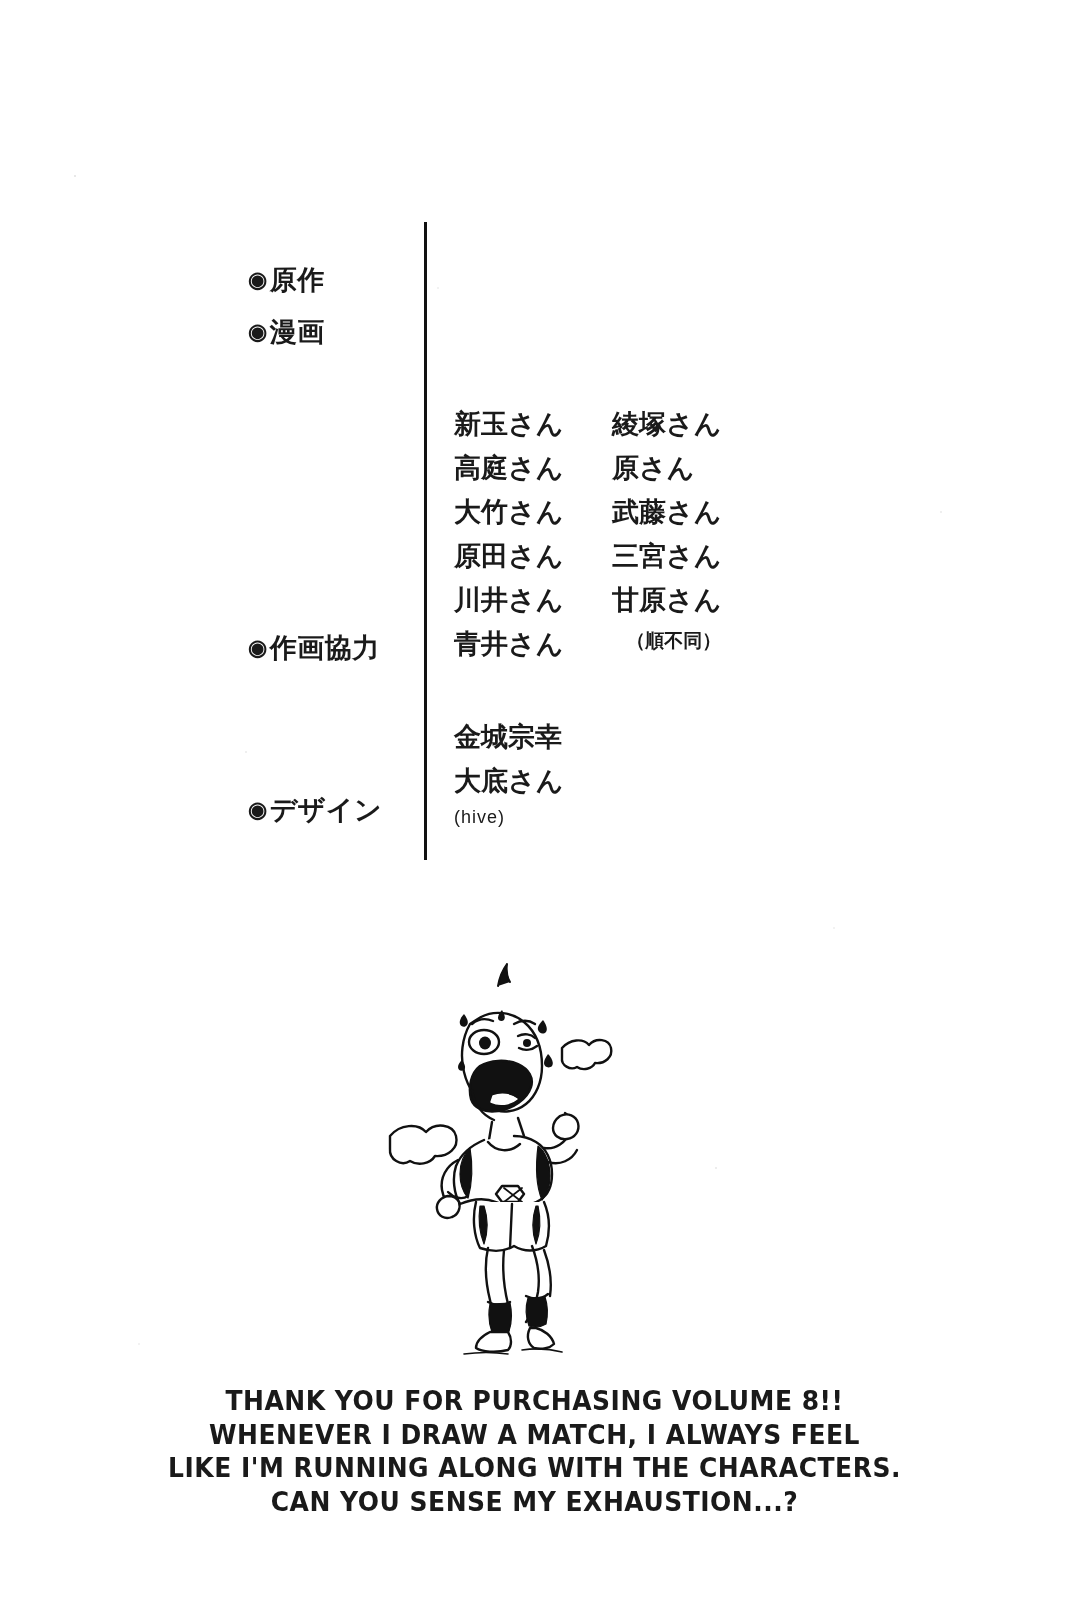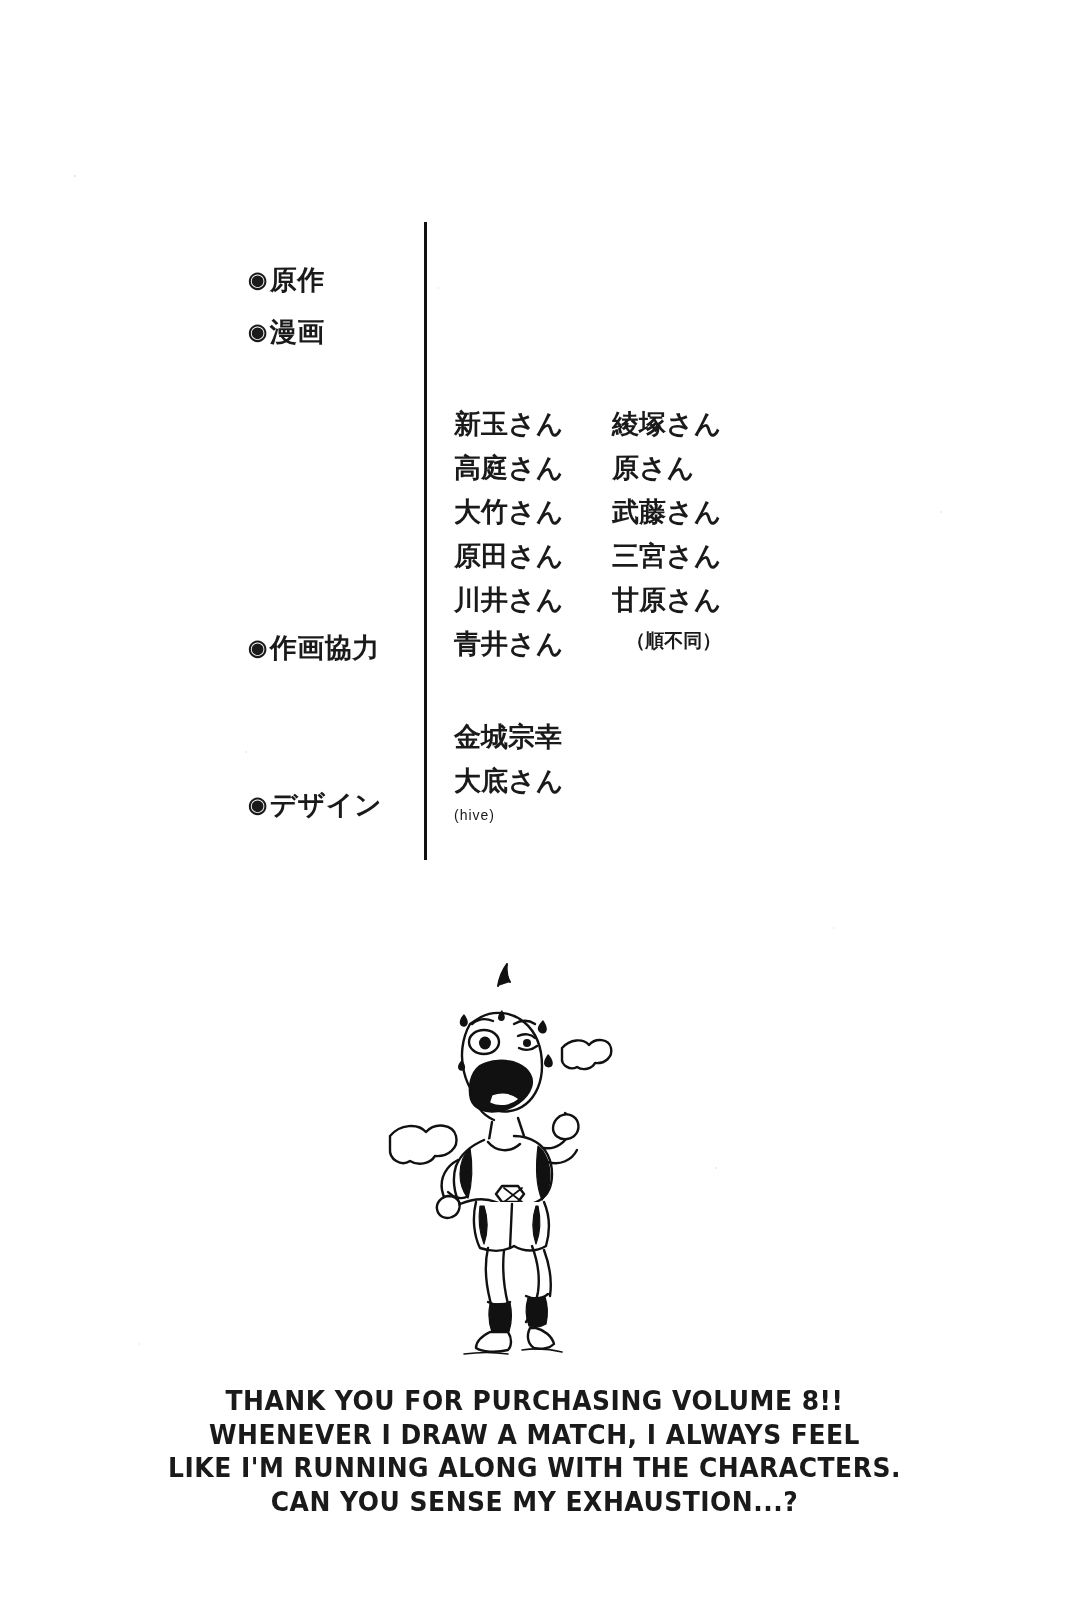--- a/index.html
+++ b/index.html
@@ -98,21 +98,21 @@
     white-space: nowrap;
   }
 
   .design-name {
     font-size: 27px;
     font-weight: 700;
     line-height: 1.63;
     white-space: nowrap;
   }
   .design-studio {
-    font-size: 14px;
+    font-size: 18px;
     font-weight: 400;
     letter-spacing: 1px;
     padding-top: 4px;
   }
 
   
   #row-gensaku  { position: absolute; left: 0;  top: 40px;  }
   #row-manga    { position: absolute; left: 0;  top: 92px;  }
   #row-help     { position: absolute; left: 0;  top: 180px; }
   #row-design   { position: absolute; left: 0;  top: 493px; }

